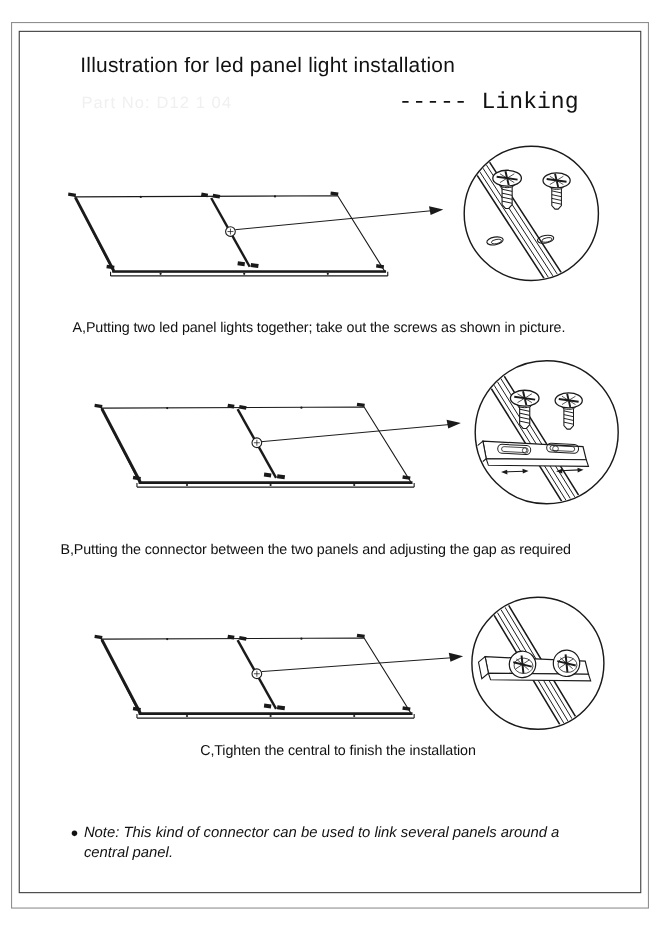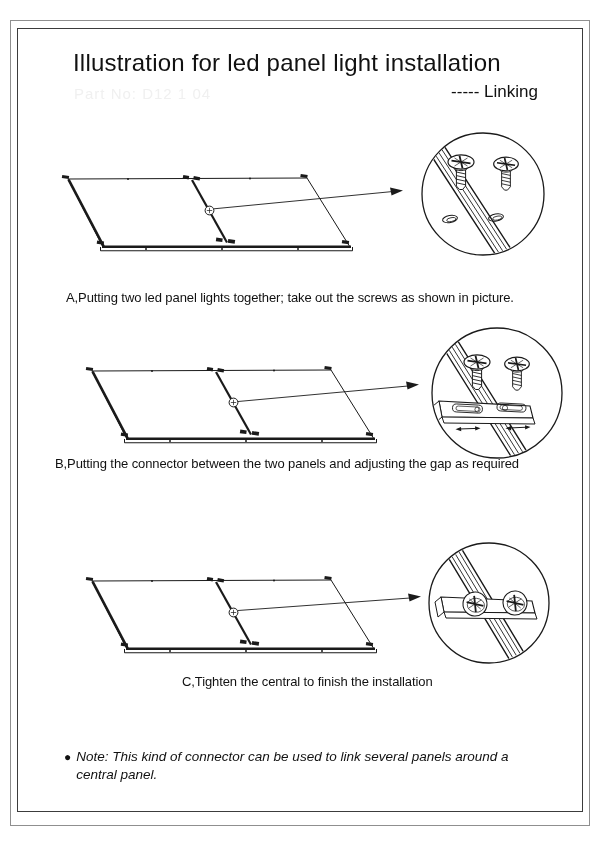--- a/index.html
+++ b/index.html
@@ -5,27 +5,27 @@
   html,body{margin:0;padding:0;}
   body{
     width:600px;height:848px;position:relative;background:#fff;
     font-family:"Liberation Sans",sans-serif;color:#111;overflow:hidden;
   }
   .border-outer{position:absolute;left:10px;top:20px;width:580px;height:806px;
     border:1px solid #8f8f8f;box-sizing:border-box;}
   .border-inner{position:absolute;left:17px;top:28px;width:566px;height:784px;
     border:1.5px solid #3c3c3c;box-sizing:border-box;}
   .page-title{position:absolute;left:73px;top:49px;margin:0;
-    font-size:24px;font-weight:400;letter-spacing:.2px;white-space:nowrap;}
+    font-size:19px;font-weight:400;letter-spacing:.2px;white-space:nowrap;}
   .ghost{position:absolute;left:74px;top:85px;font-size:15px;color:#f0f0f0;
     letter-spacing:1px;white-space:nowrap;}
-  .linking{position:absolute;right:62px;top:82px;font-size:17px;white-space:nowrap;}
+  .linking{position:absolute;right:74px;top:82px;font-size:21px;white-space:nowrap;font-family:Liberation Mono, monospace;}
   .caption{position:absolute;font-size:13px;letter-spacing:-.1px;white-space:nowrap;}
   .cap-a{left:66px;top:290px;}
-  .cap-b{left:55px;top:456px;text-align:right;}
+  .cap-b{left:55px;top:492px;text-align:right;}
   .cap-c{left:182px;top:674px;}
   .note{position:absolute;left:64px;top:748px;width:492px;display:flex;gap:5px;
     font-size:13.5px;line-height:1.34;}
   .note .bullet{font-size:12px;line-height:1.5;}
   .note .note-text{width:472px;font-style:italic;}
   svg.diagrams{position:absolute;left:0;top:0;}
 </style>
 </head>
 <body>
 

